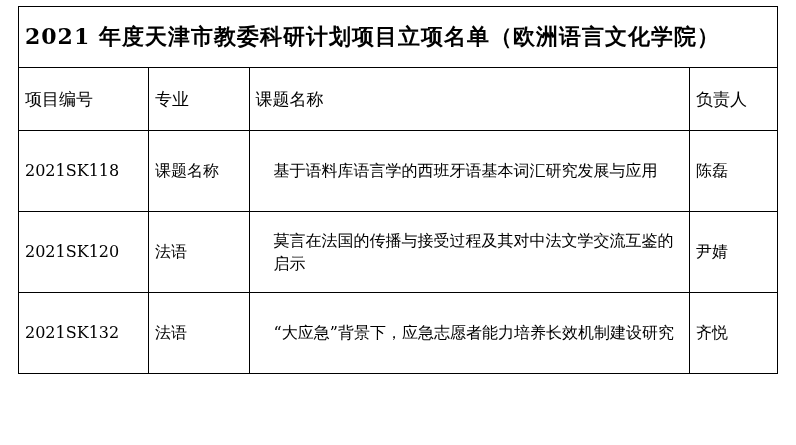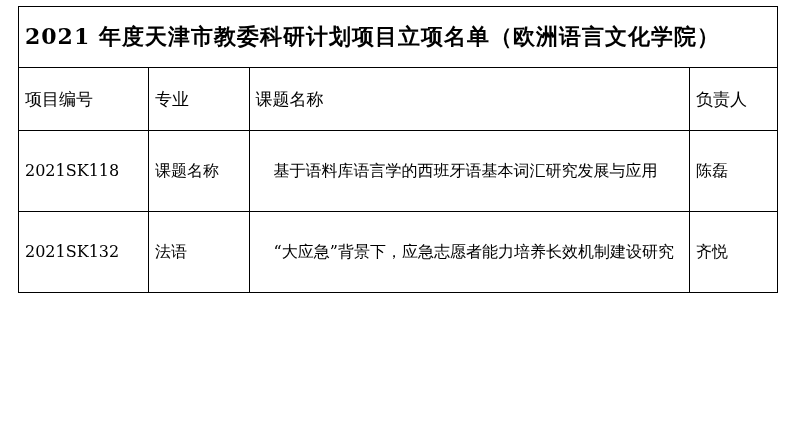--- a/index.html
+++ b/index.html
@@ -81,20 +81,26 @@
       </tr>
 
       <tr class="row-tall">
         <td class="body-cell">2021SK118</td>
         <td class="body-cell">课题名称</td>
         <td class="body-cell title-col">基于语料库语言学的西班牙语基本词汇研究发展与应用</td>
         <td class="body-cell">陈磊</td>
       </tr>
 
 
+      <tr class="row-tall">
+        <td class="body-cell">2021SK120</td>
+        <td class="body-cell">法语</td>
+        <td class="body-cell title-col">莫言在法国的传播与接受过程及其对中法文学交流互鉴的启示</td>
+        <td class="body-cell">尹婧</td>
+      </tr>
 
 
       <tr class="row-tall">
         <td class="body-cell">2021SK132</td>
         <td class="body-cell">法语</td>
         <td class="body-cell title-col">“大应急”背景下，应急志愿者能力培养长效机制建设研究</td>
         <td class="body-cell">齐悦</td>
       </tr>
     </tbody>
   </table>

